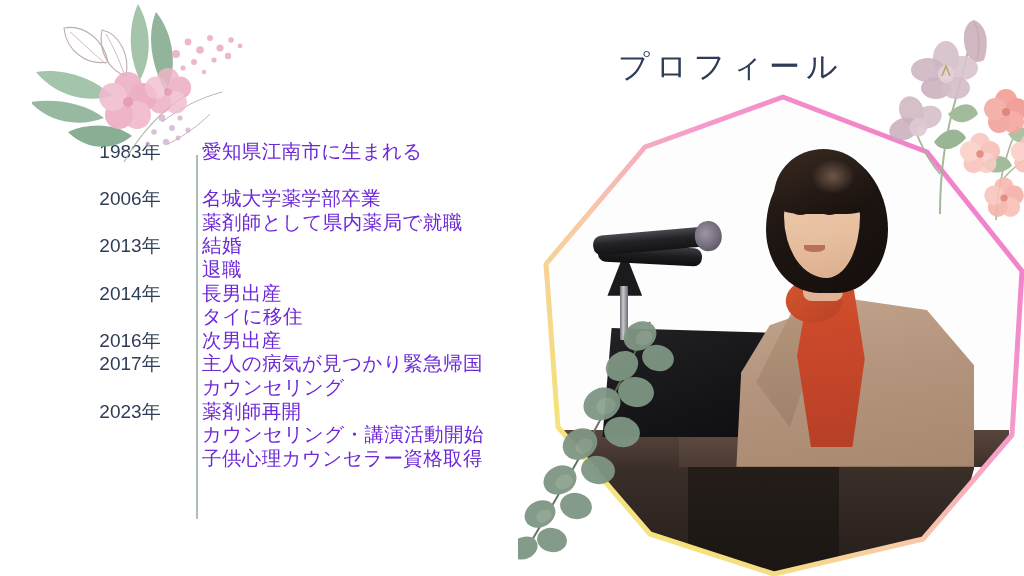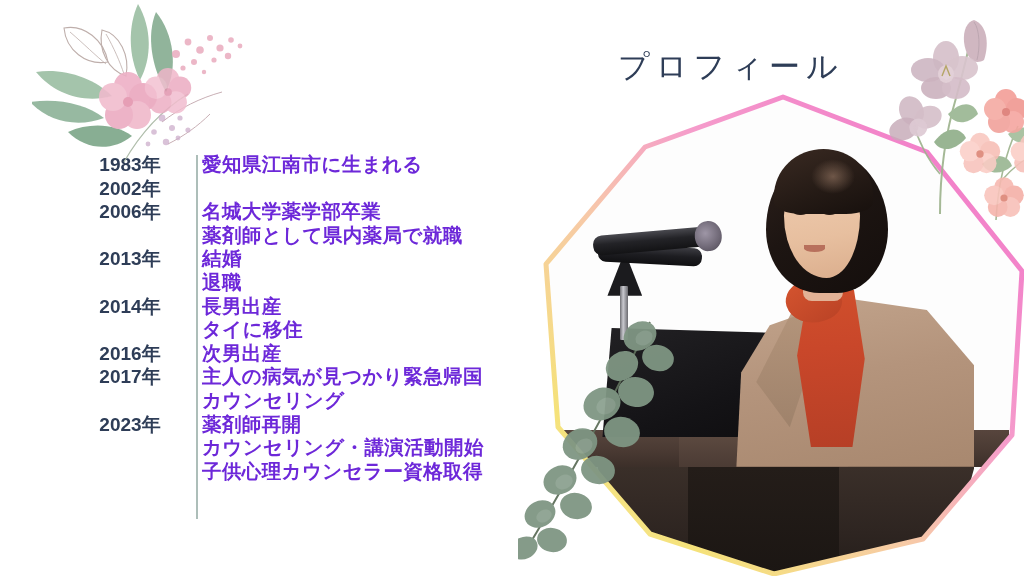--- a/index.html
+++ b/index.html
@@ -35,23 +35,22 @@
     color: #2e3d57;
     white-space: nowrap;
     padding-left: 586px;   
     padding-right: 386px;
   }
 
   
   #profile-table {
     position: absolute;
     left: 48px;
-    top: 153px;
+    top: 140px;
     width: 470px;
-    font-weight: bold;
   }
 
   .prow {
     display: flex;
     align-items: baseline;
     height: 23.6px;
   }
 
   .pyear {
     width: 100px;
@@ -397,21 +396,20 @@
   </div>
 
   <div id="divider"></div>
 
   <div id="profile-table">
     <div class="prow">
       <div class="pyear">1983年</div>
       <div class="pevent">愛知県江南市に生まれる</div>
     </div>
     <div class="prow">
-      <div class="pyear">2002年</div>
     </div>
     <div class="prow">
       <div class="pyear">2006年</div>
       <div class="pevent">名城大学薬学部卒業</div>
     </div>
     <div class="prow">
       <div class="pyear"></div>
       <div class="pevent">薬剤師として県内薬局で就職</div>
     </div>
     <div class="prow">

